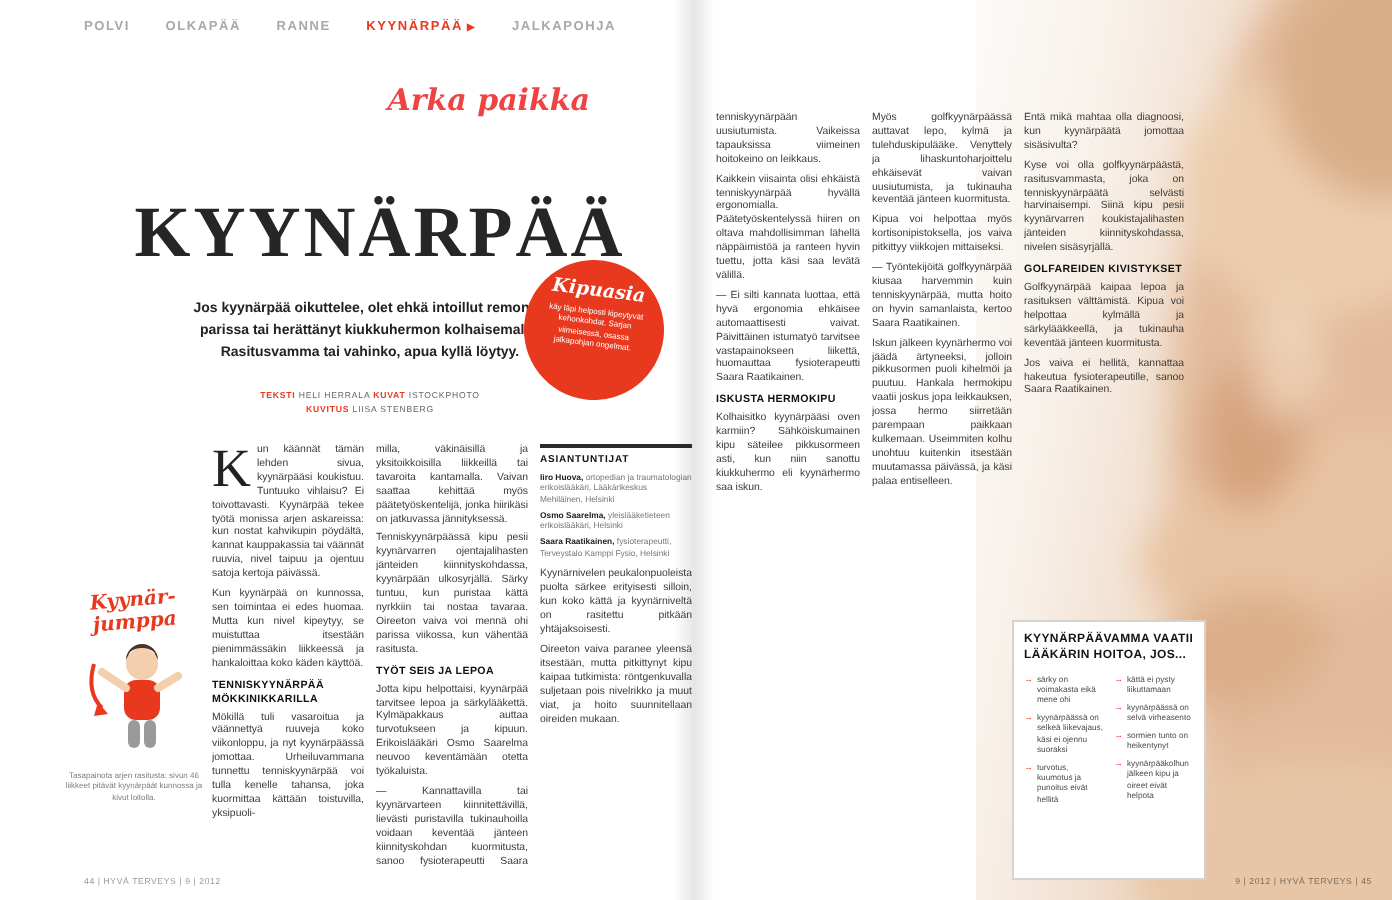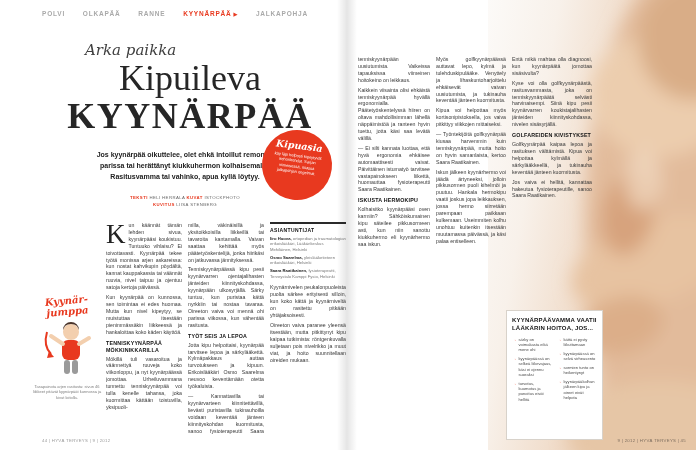--- a/index.html
+++ b/index.html
@@ -11,22 +11,22 @@
   .photo { position:absolute; left:488px; top:0; width:208px; height:450px; z-index:1;
     background:linear-gradient(100deg,#fcfaf8 0%,#f8f1ea 25%,#f1decd 48%,#e8c9ae 68%,#ddb494 86%,#d3a684 100%);}
   .gutter { position:absolute; left:337px; top:0; width:20px; height:450px; z-index:2;
     background:linear-gradient(90deg,rgba(0,0,0,0),rgba(0,0,0,.10),rgba(0,0,0,0)); }
   
   .nav { position:absolute; top:10px; left:42px; width:266px; display:flex; justify-content:space-between;
     align-items:center; font-size:6.5px; font-weight:bold; letter-spacing:.8px; color:#a9a9a9; z-index:3;}
   .nav-item.active { color:#e8391f; display:flex; align-items:center; gap:2px; }
   .nav-item .chev { font-size:5px; color:#e8391f; }
   
-  .kicker { position:absolute; left:85px; top:41px; width:210px; text-align:left; z-index:3;
-    font-family:"DejaVu Serif", serif; font-style:italic; font-weight:normal; color:#404040; font-size:15px;}
+  .kicker { position:absolute; left:85px; top:41px; width:210px; text-align:right; z-index:3;
+    font-family:"DejaVu Serif", serif; font-style:italic; font-weight:bold; color:#ef4444; font-size:15px;}
   .title1 { position:absolute; left:40px; top:57px; width:300px; text-align:center; z-index:3;
     font-family:"Liberation Serif", serif; font-size:36px; color:#262626;}
   .title2 { position:absolute; left:32px; top:95px; width:316px; text-align:center; z-index:3;
     font-family:"Liberation Serif", serif; font-weight:bold; font-size:36px; letter-spacing:1.5px; color:#262626;}
   .deck { position:absolute; left:92px; top:150px; width:186px; text-align:center; z-index:3;
     font-size:7px; font-weight:bold; line-height:1.55; color:#222;}
   .credits { position:absolute; left:92px; top:194px; width:186px; text-align:center; z-index:3;
     font-size:4.3px; letter-spacing:.4px; color:#666; line-height:1.7;}
   .credits .lbl { color:#e8391f; font-weight:bold; }
   .badge { position:absolute; left:262px; top:130px; width:70px; height:70px; border-radius:50%;
@@ -101,21 +101,20 @@
     <span class="nav-item">OLKAPÄÄ</span>
     <span class="nav-item">RANNE</span>
     <span class="nav-item active">
       <span>KYYNÄRPÄÄ</span>
       <span class="chev">▶</span>
     </span>
     <span class="nav-item">JALKAPOHJA</span>
   </nav>
 
   <div class="kicker">Arka paikka</div>
-  <div class="title1">Kipuileva</div>
   <div class="title2">KYYNÄRPÄÄ</div>
   <div class="deck">Jos kyynärpää oikuttelee, olet ehkä intoillut remontin parissa tai herättänyt kiukkuhermon kolhaisemalla. Rasitusvamma tai vahinko, apua kyllä löytyy.</div>
   <div class="credits">
     <div>
       <span class="lbl">TEKSTI</span>
       <span>HELI HERRALA</span>
       <span class="lbl">KUVAT</span>
       <span>ISTOCKPHOTO</span>
     </div>
     <div>

